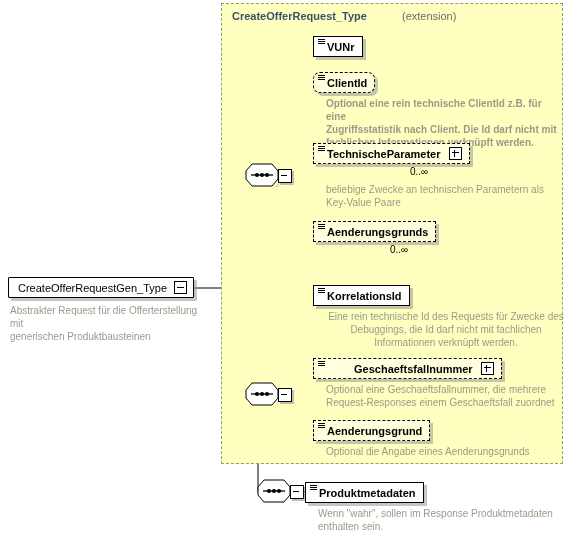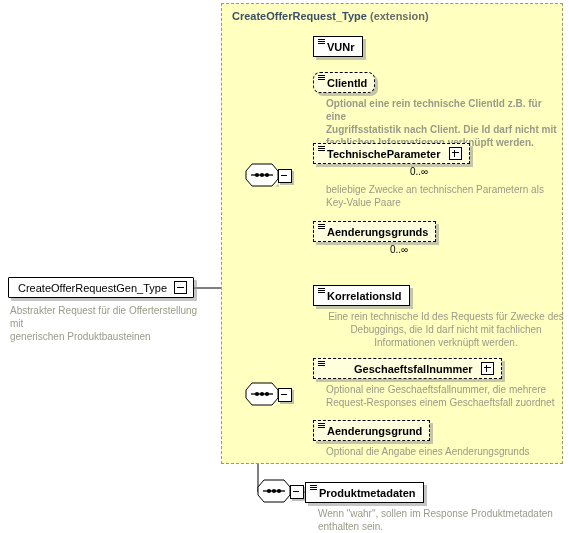--- a/index.html
+++ b/index.html
@@ -34,22 +34,23 @@
   .ext-title {
     position: absolute;
     left: 232px;
     top: 10px;
     font-size: 11px;
     font-weight: bold;
     color: #3b5068;
     white-space: nowrap;
   }
   .ext-title .ext-sub {
-    font-weight: bold;
+    font-weight: normal;
     color: #6b6b6b;
+    margin-left: 32px;
   }
 
   
   .node {
     position: absolute;
     box-sizing: border-box;
     background: #ffffff;
     border: 1px solid #000000;
     height: 21px;
     display: flex;

